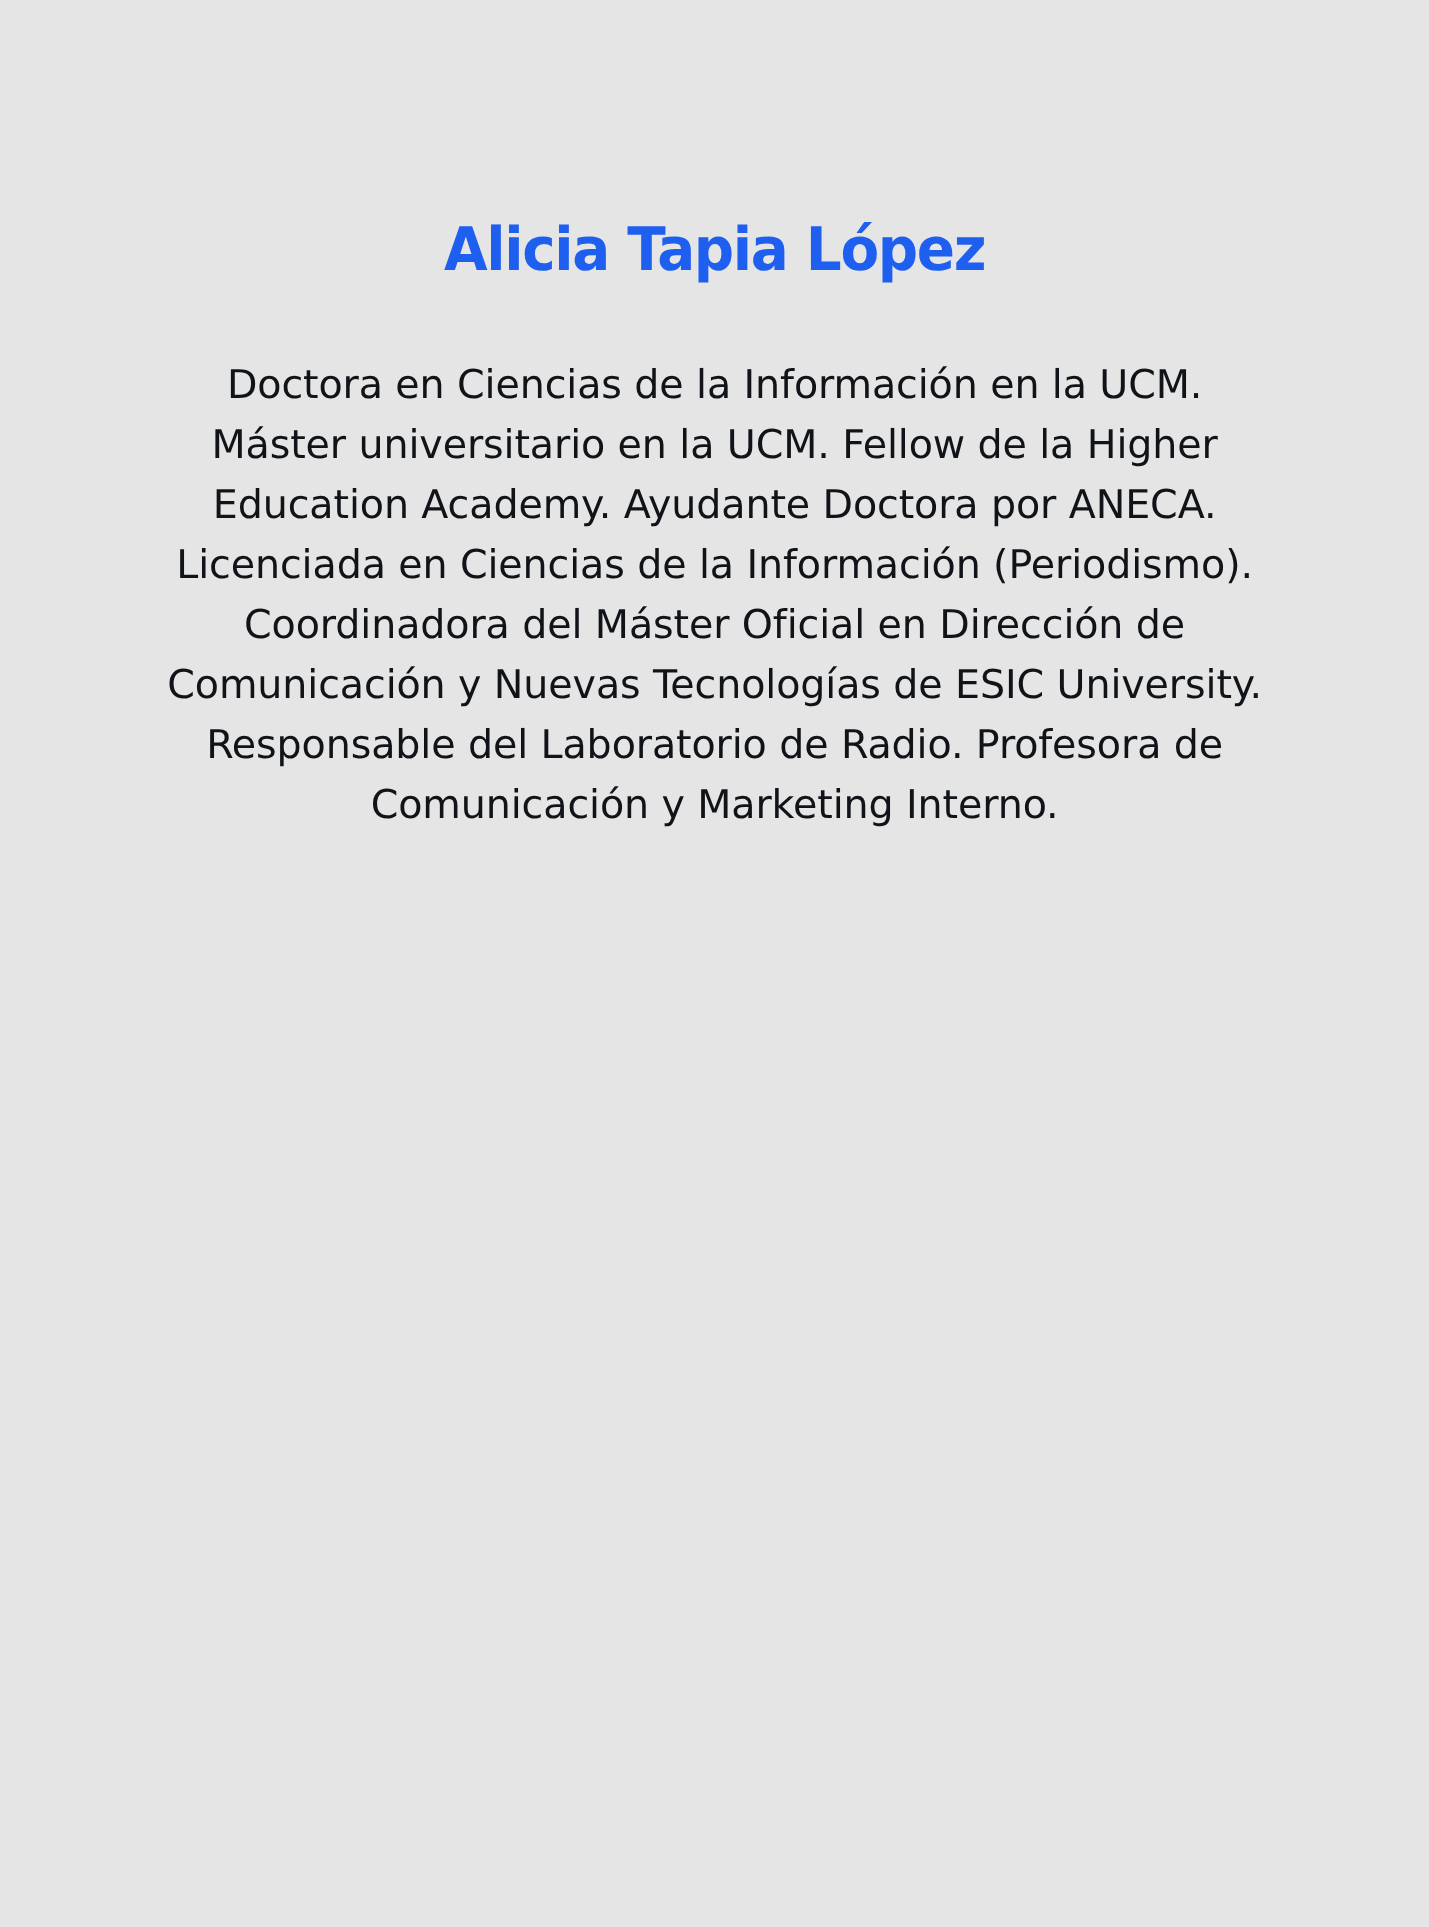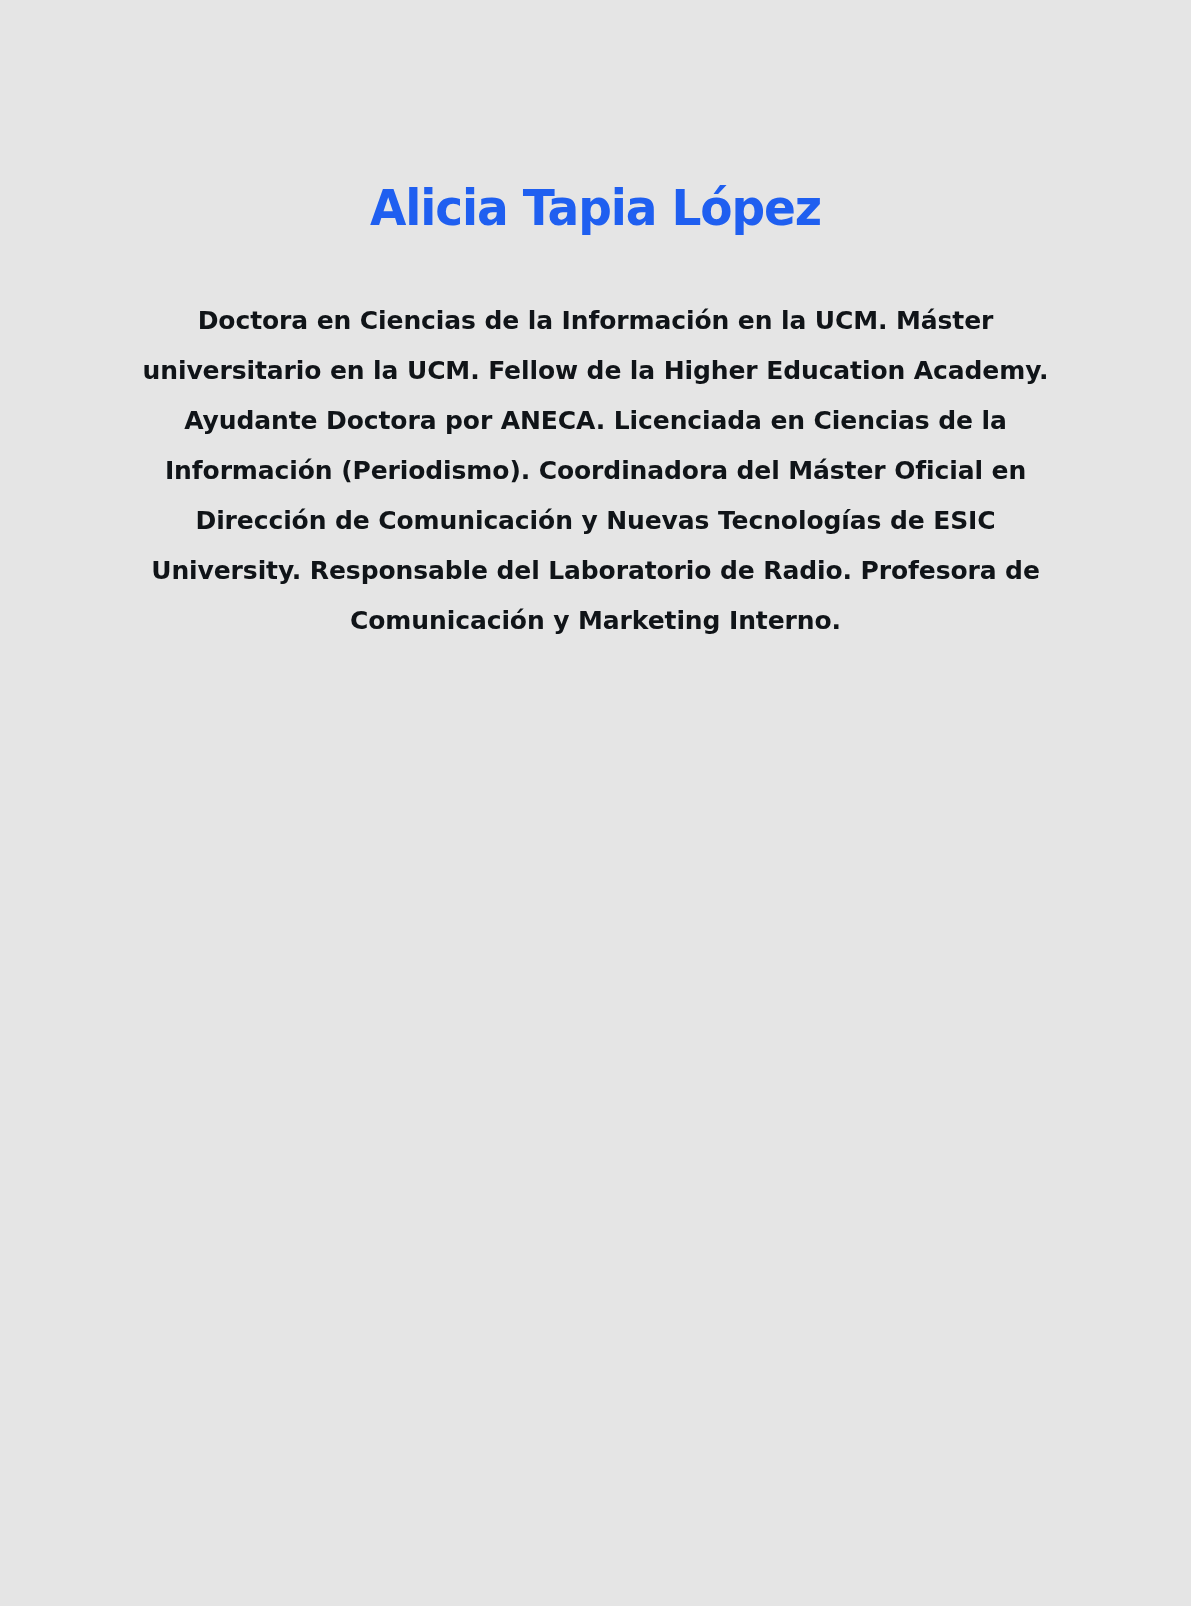--- a/index.html
+++ b/index.html
@@ -35,22 +35,22 @@
     color: #1f5ff0;
     letter-spacing: -1.2px;
     margin: 0;
     padding: 0;
     transform: scaleX(0.94);
   }
   .profile-bio {
     margin: 58px auto 0 auto;
     width: 920px;
     font-family: "DejaVu Sans", sans-serif;
-    font-weight: 700;
-    font-size: 25px;
+    font-weight: 400;
+    font-size: 33px;
     line-height: 50px;
     color: #101418;
     text-align: center;
     letter-spacing: -0.1px;
   }
 </style>
 </head>
 <body>
 
 <div class="page">

